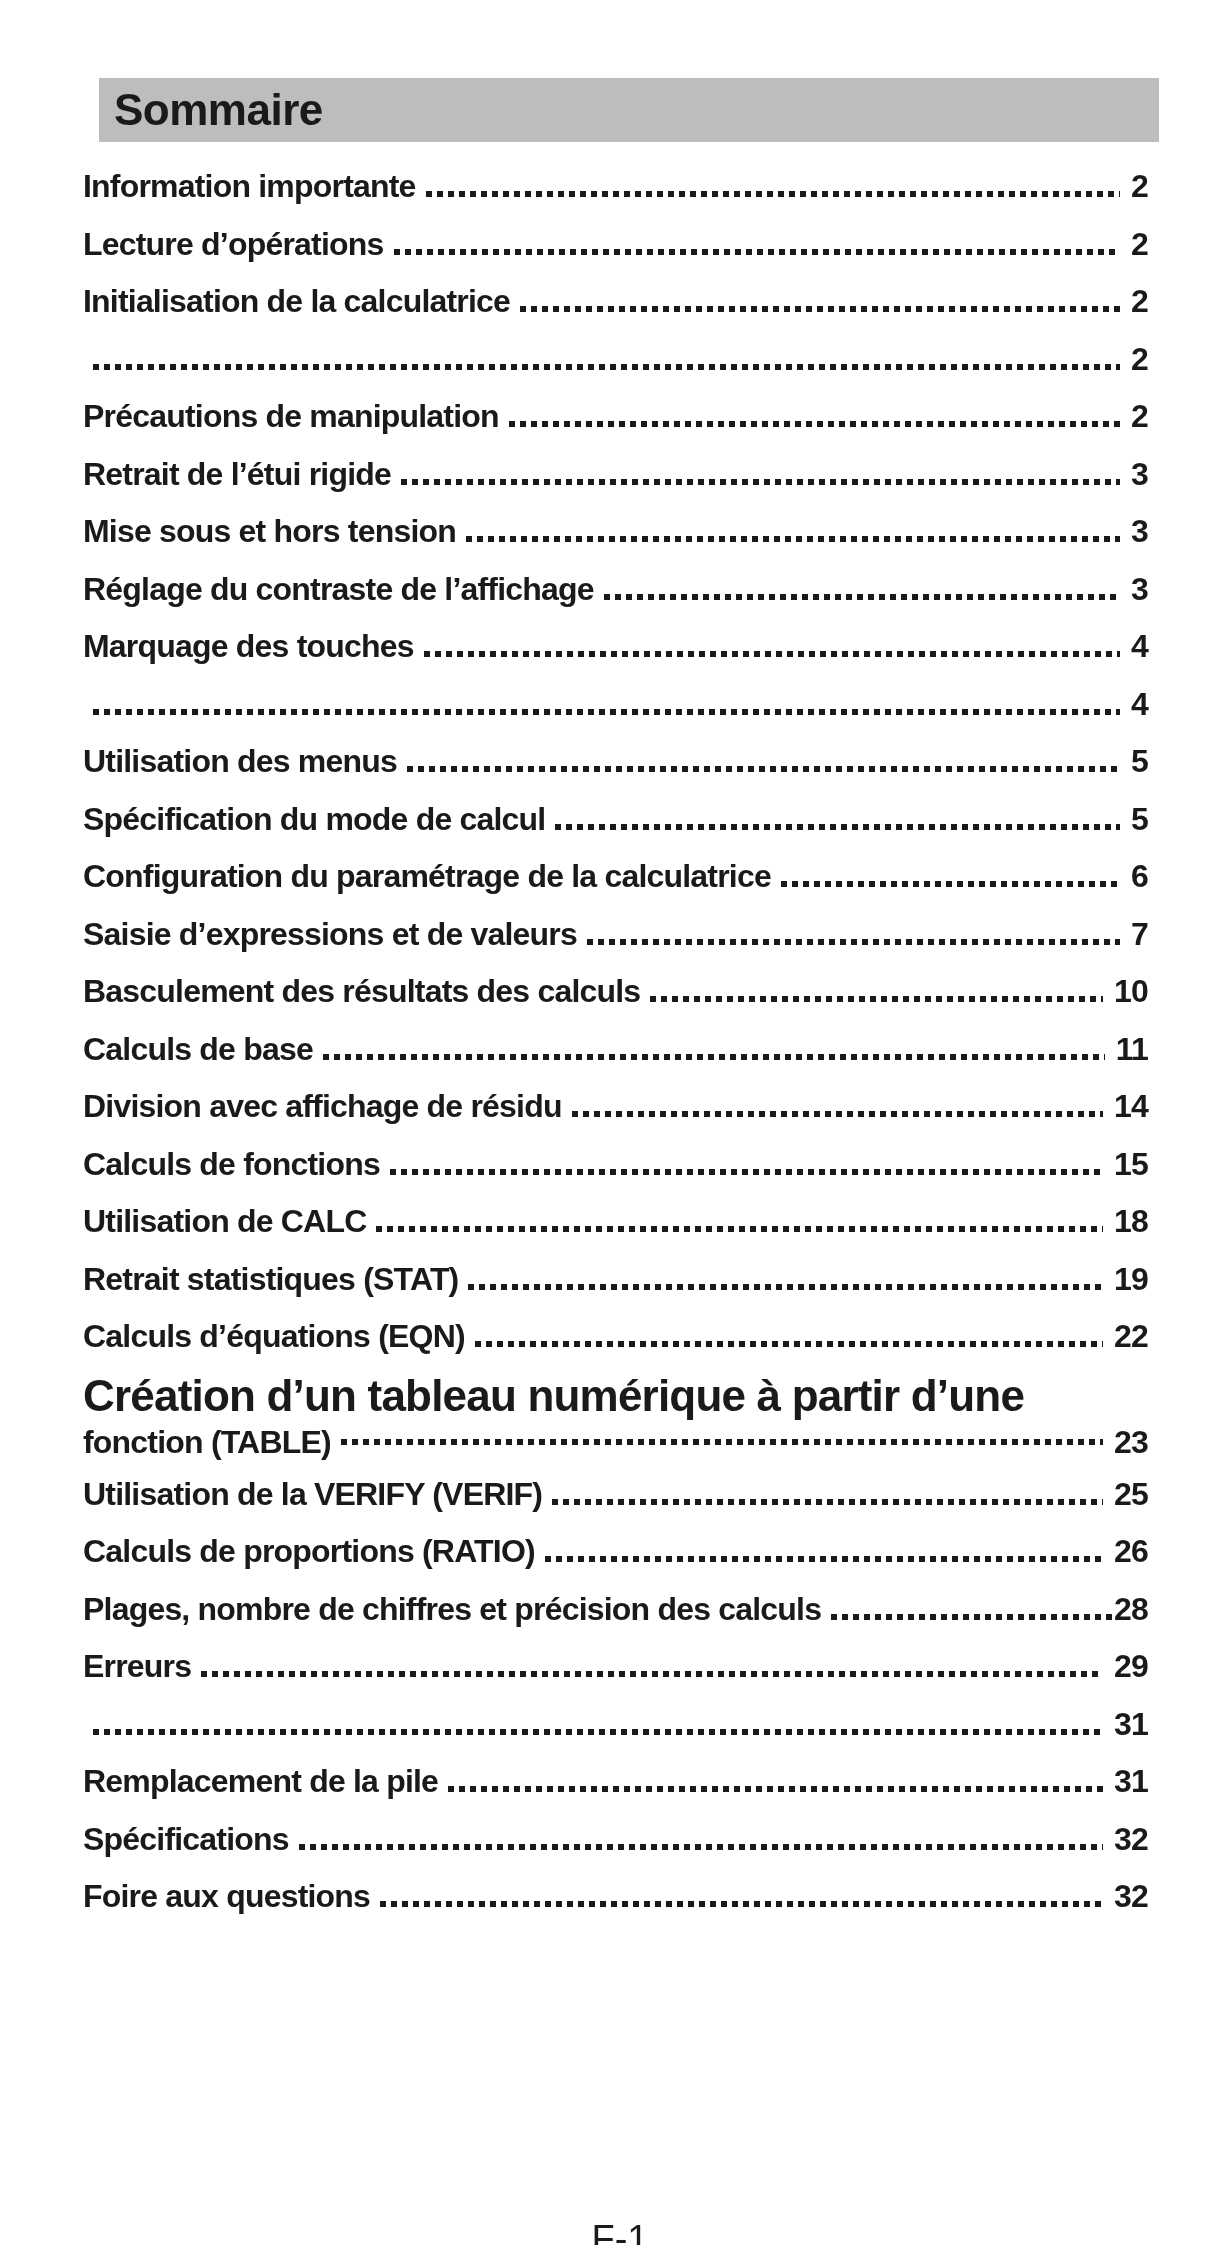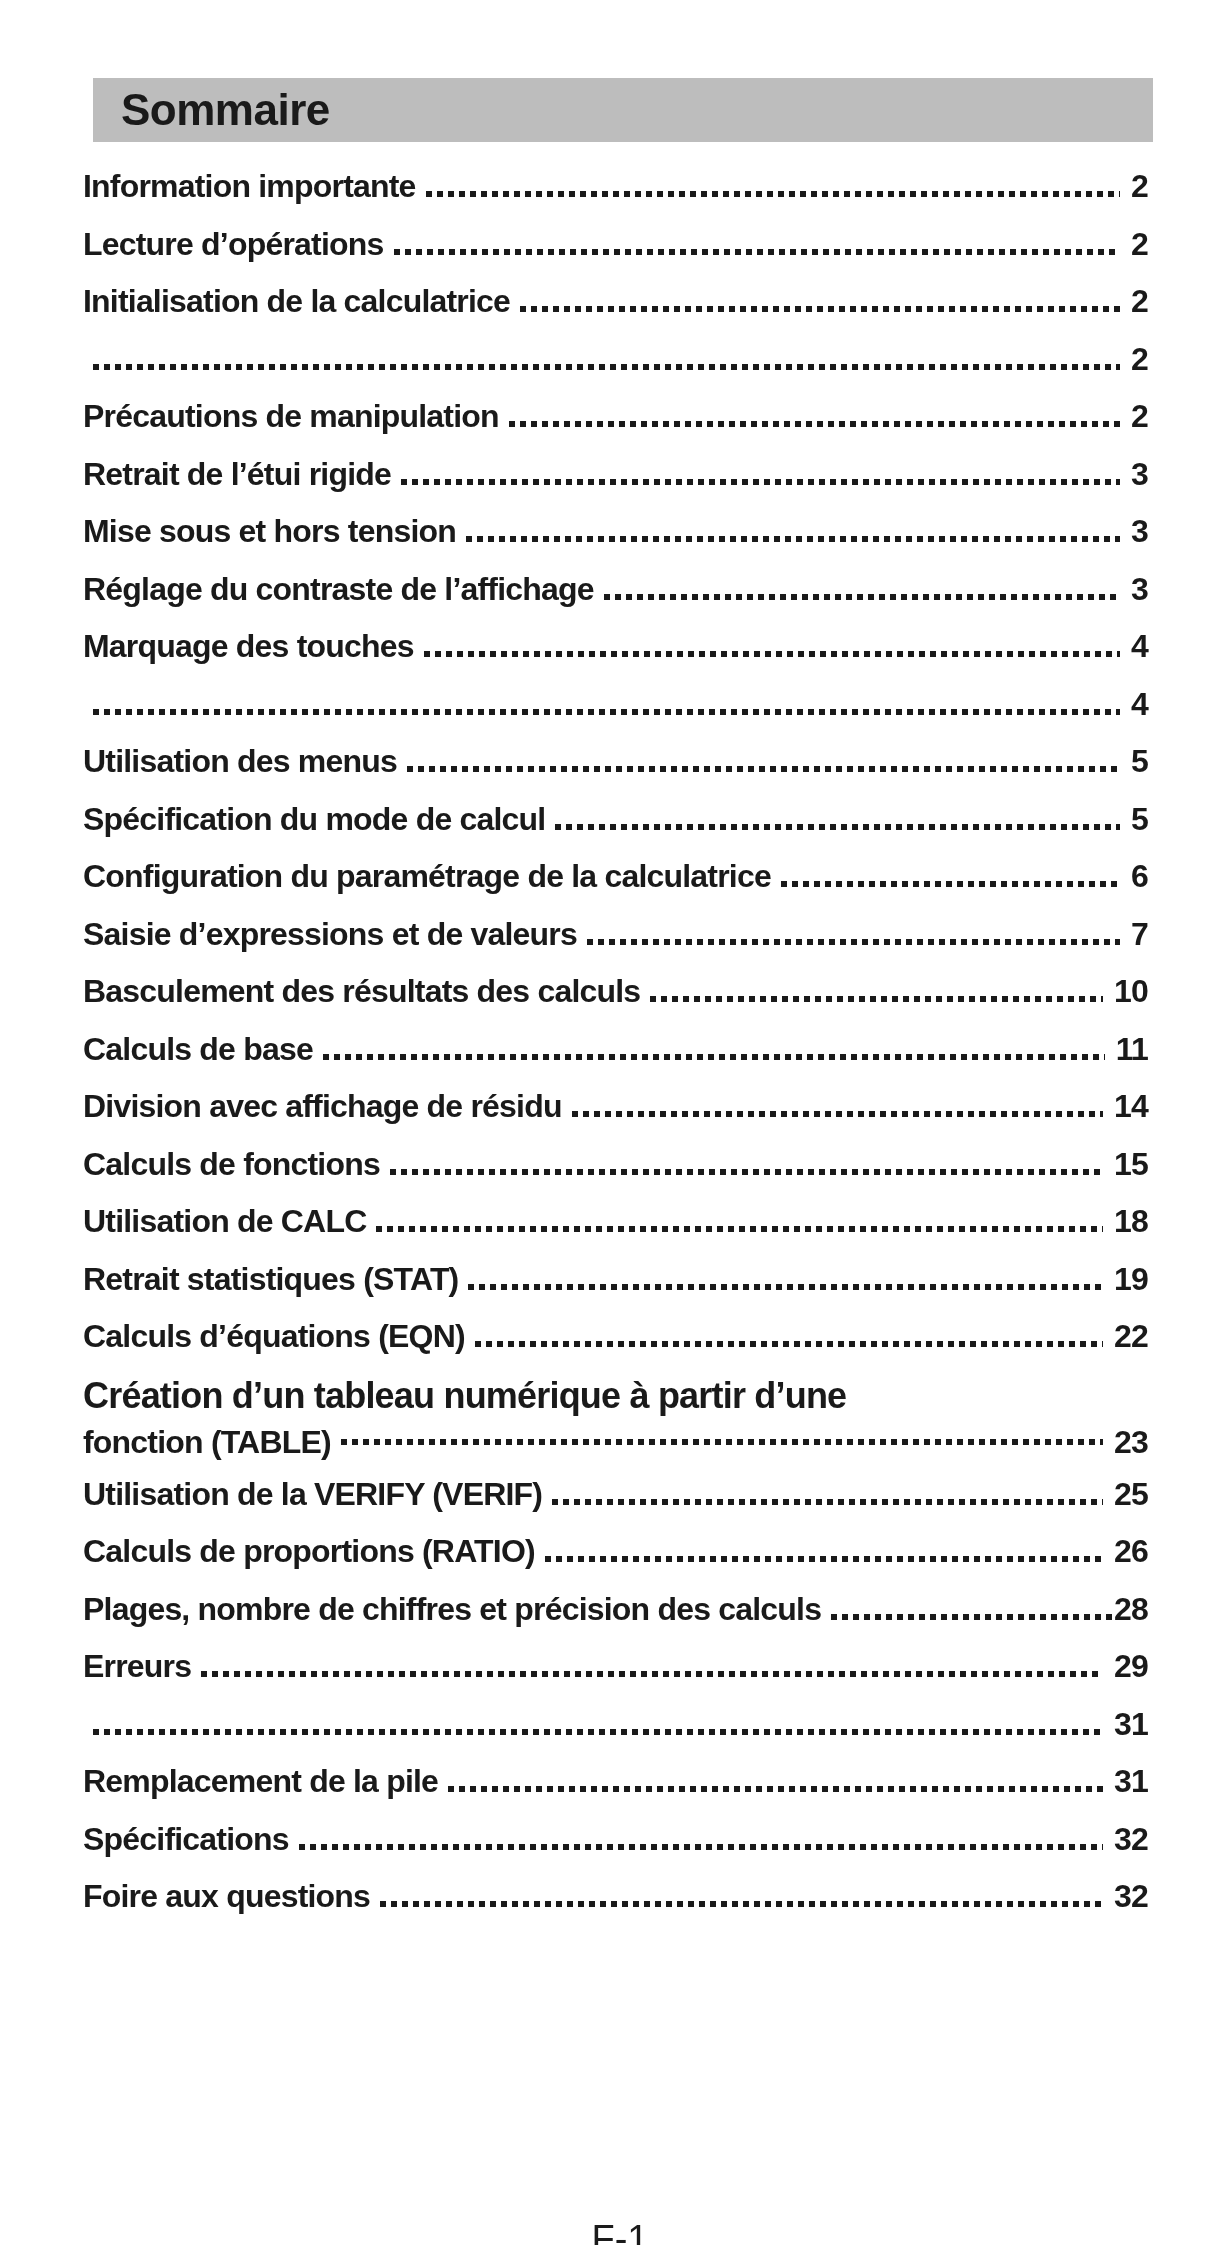--- a/index.html
+++ b/index.html
@@ -14,27 +14,27 @@
   }
   .page {
     box-sizing: border-box;
     width: 100%;
     height: 100%;
     padding: 0 61px 0 83px;
     position: relative;
   }
   .header-bar {
     margin-top: 78px;
-    margin-left: 10px;
+    margin-left: 16px;
     width: calc(100% - 5px);
     height: 64px;
     background: #bdbdbd;
     display: flex;
     align-items: center;
-    padding-left: 28px;
+    padding-left: 15px;
     box-sizing: border-box;
   }
   .header-title {
     font-size: 44px;
     font-weight: bold;
     letter-spacing: -0.5px;
   }
   .toc {
     margin-top: 16px;
   }
@@ -58,21 +58,21 @@
       #1a1a1a 0, #1a1a1a 6px, transparent 6px, transparent 11px);
   }
   .toc-row.tight .toc-dots { margin-right: 2px; }
   .toc-page {
     flex: 0 0 auto;
     text-align: right;
   }
   .toc-multi { margin-top: 6px; }
   .toc-multi .toc-line1 {
     line-height: 47px;
-    font-size: 36px;
+    font-size: 44px;
     font-weight: bold;
     letter-spacing: -0.8px;
     white-space: nowrap;
   }
   .toc-multi .toc-row { line-height: 47px; align-items: center; }
   .footer {
     position: absolute;
     left: 31px;
     right: 0;
     top: 2140px;

